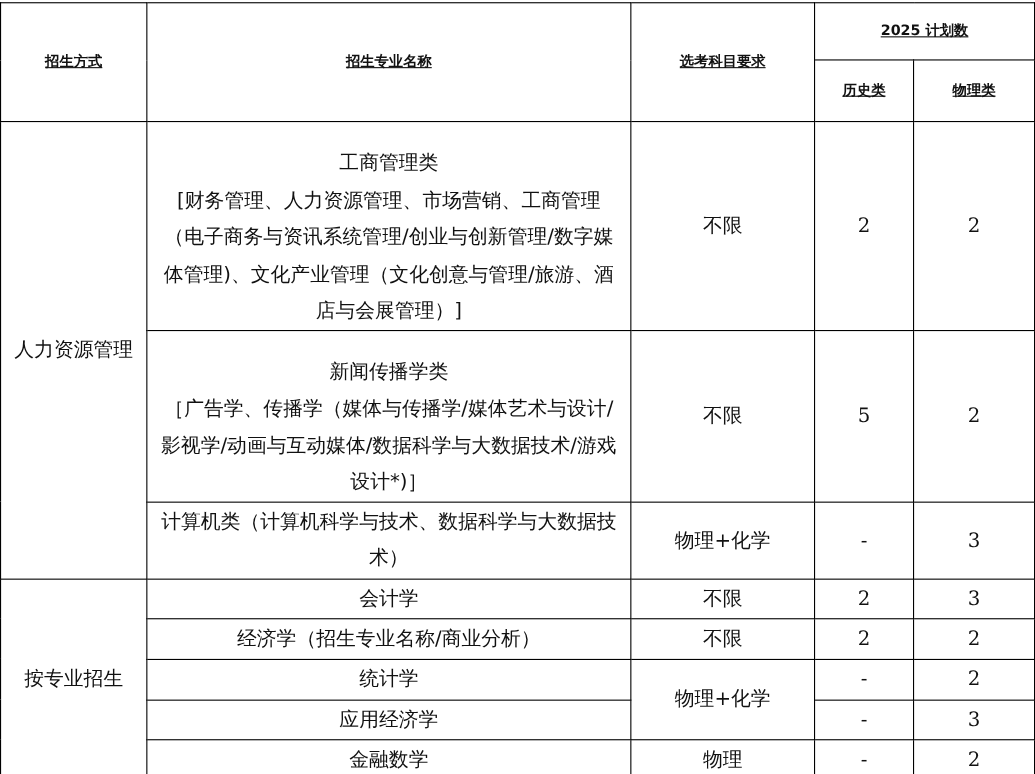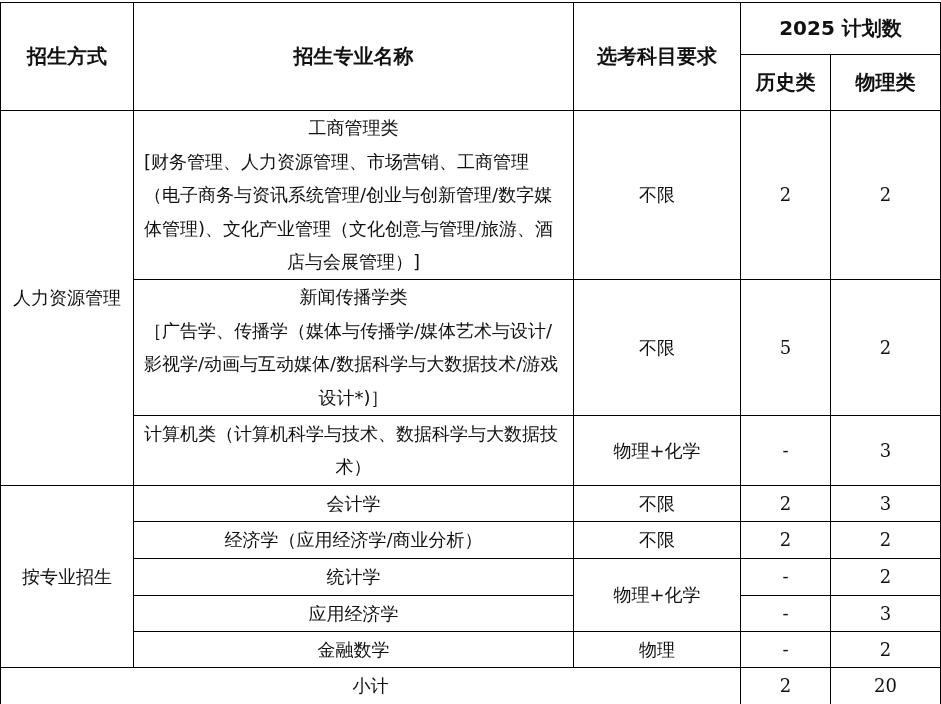--- a/index.html
+++ b/index.html
@@ -16,25 +16,25 @@
       color: #111111;
       font-size: 18px;
     }
     td, th {
       border: 1.5px solid #000000;
       text-align: center;
       vertical-align: middle;
       padding: 0 8px;
       line-height: 33px;
     }
-    th { font-weight: bold; font-size: 20px; }
+    th { font-weight: bold; font-size: 13px; text-decoration: underline; }
     .num { font-family: "DejaVu Serif", "Liberation Serif", serif; font-size: 18px; }
     .major { line-height: 33.5px; padding: 0 10px; }
-    .major .title { display: block; }
-    .major .detail { display: block; text-align: left; text-align-last: center; }
+    .major .title { display: block; margin-top: 21px; }
+    .major .detail { display: block; text-align: center; text-align-last: center; }
   </style>
 </head>
 <body>
 
 <div class="sheet">
   <table>
     <colgroup>
       <col style="width:133px">
       <col style="width:440px">
       <col style="width:167px">
@@ -83,21 +83,21 @@
     </tr>
 
     <tr style="height:36px">
       <td rowspan="5">按专业招生</td>
       <td>会计学</td>
       <td>不限</td>
       <td class="num">2</td>
       <td class="num">3</td>
     </tr>
     <tr style="height:37px">
-      <td>经济学（应用经济学/商业分析）</td>
+      <td>经济学（招生专业名称/商业分析）</td>
       <td>不限</td>
       <td class="num">2</td>
       <td class="num">2</td>
     </tr>
     <tr style="height:37px">
       <td>统计学</td>
       <td rowspan="2">物理+化学</td>
       <td class="num">-</td>
       <td class="num">2</td>
     </tr>

